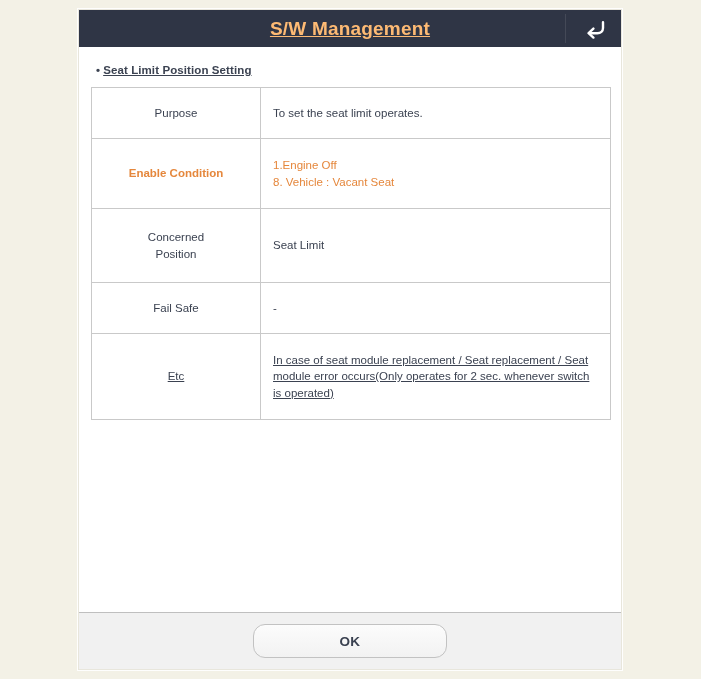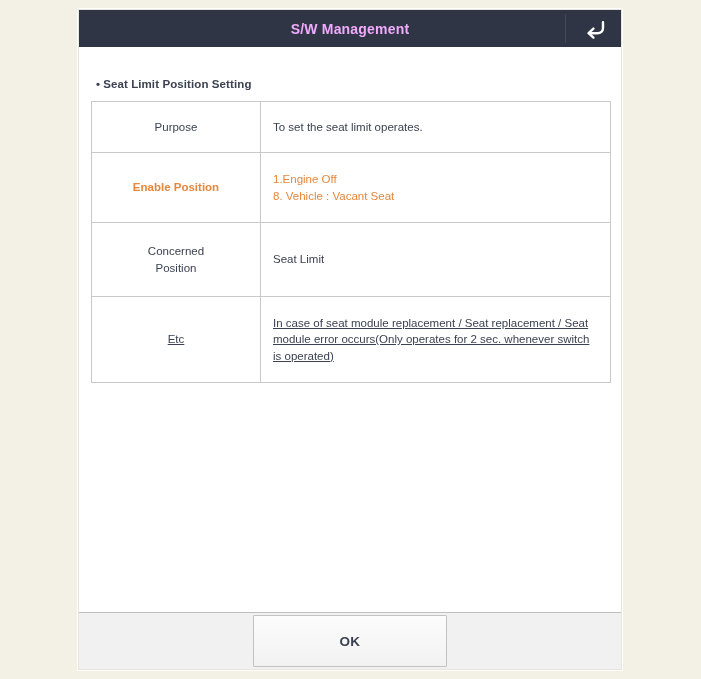--- a/index.html
+++ b/index.html
@@ -32,25 +32,26 @@
   #titlebar {
     position: relative;
     height: 37px;
     flex: 0 0 37px;
     background: #2f3545;
     display: flex;
     align-items: center;
     justify-content: center;
   }
   #titlebar-title {
-    color: #f0abfc;
-    font-size: 14px;
+    color: #fdba74;
+    font-size: 19px;
     font-weight: bold;
     letter-spacing: 0.2px;
     line-height: 1;
+    text-decoration: underline;
   }
   #titlebar-divider {
     position: absolute;
     right: 55px;
     top: 4px;
     bottom: 4px;
     width: 1px;
     background: rgba(255,255,255,0.10);
   }
   #back-button {
@@ -69,25 +70,26 @@
   
   #body {
     flex: 1 1 auto;
     background: #ffffff;
     position: relative;
     overflow: hidden;
   }
 
   #subtitle {
     margin: 0;
-    padding: 31px 0 0 17px;
+    padding: 17px 0 0 17px;
     font-size: 11.5px;
     font-weight: bold;
     color: #3b4251;
     letter-spacing: 0.1px;
+    text-decoration: underline;
   }
   #subtitle .bullet {
     display: inline-block;
     margin-right: 3px;
   }
 
   
   #spec-table {
     margin: 11px 12px 0 12px;
     width: 520px;
@@ -132,24 +134,24 @@
     flex: 0 0 56px;
     height: 56px;
     background: #f1f1f1;
     border-top: 1px solid #bfbfbf;
     display: flex;
     align-items: center;
     justify-content: center;
   }
   #ok-button {
     width: 194px;
-    height: 52px;
+    height: 34px;
     background: linear-gradient(#fcfcfc, #f2f2f2);
     border: 1px solid #c2c2c2;
-    border-radius: 1px;
+    border-radius: 12px;
     font-family: "Liberation Sans", sans-serif;
     font-size: 13.5px;
     font-weight: bold;
     color: #3b4251;
     cursor: pointer;
     letter-spacing: 0.4px;
   }
 </style>
 </head>
 <body>
@@ -178,38 +180,44 @@
     <table id="spec-table">
       <tbody>
         <tr class="row-purpose">
           <td class="label">Purpose</td>
           <td class="value">
             <span class="value-line">To set the seat limit operates.</span>
           </td>
         </tr>
 
         <tr class="row-enable accent">
-          <td class="label">Enable Position</td>
+          <td class="label">Enable Condition</td>
           <td class="value">
             <span class="value-line">1.Engine Off</span>
             <span class="value-line">8. Vehicle : Vacant Seat</span>
           </td>
         </tr>
 
         <tr class="row-component">
           <td class="label">
             <span class="value-line">Concerned</span>
             <span class="value-line">Position</span>
           </td>
           <td class="value">
             <span class="value-line">Seat Limit</span>
           </td>
         </tr>
 
 
+        <tr class="row-failsafe">
+          <td class="label">Fail Safe</td>
+          <td class="value">
+            <span class="value-line">-</span>
+          </td>
+        </tr>
 
         <tr class="row-etc">
           <td class="label">Etc</td>
           <td class="value">
             <span class="value-line">In case of seat module replacement / Seat replacement / Seat module error occurs(Only operates for 2 sec. whenever switch is operated)</span>
           </td>
         </tr>
       </tbody>
     </table>
 

